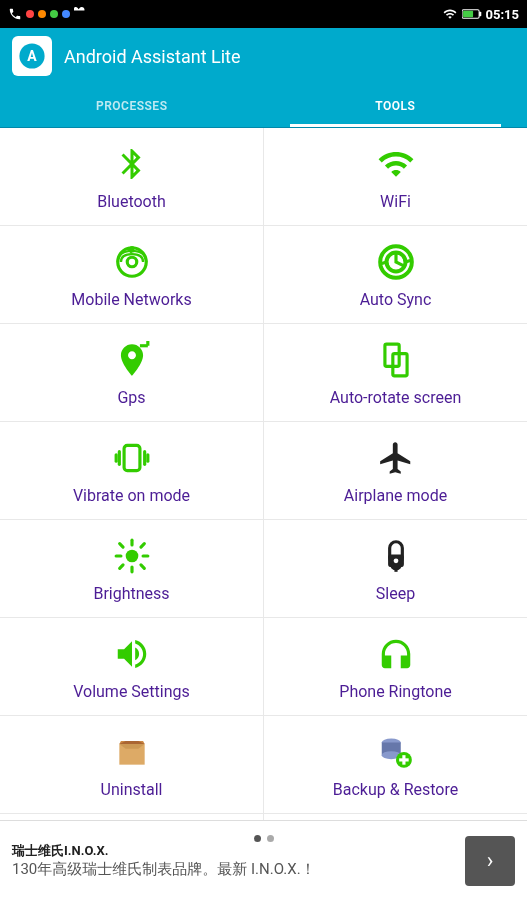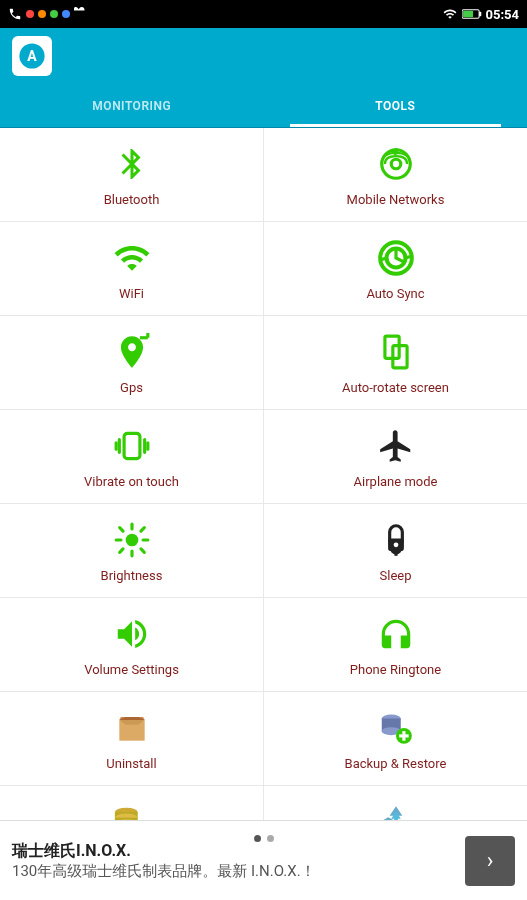--- a/index.html
+++ b/index.html
@@ -116,43 +116,43 @@
     }
     .item-icon {
       width: 44px;
       height: 44px;
       display: flex;
       align-items: center;
       justify-content: center;
       margin-bottom: 6px;
     }
     .item-label {
-      font-size: 13px;
-      color: #7f1d1d;
+      font-size: 16px;
+      color: #4c1d95;
       text-align: center;
     }
 
     
     .ad-banner {
       position: absolute;
       bottom: 0;
       width: 100%;
       height: 80px;
       background: white;
       border-top: 1px solid #ddd;
       display: flex;
       align-items: center;
       padding: 8px 12px;
       gap: 8px;
     }
     .ad-text-block {
       flex: 1;
     }
     .ad-title {
-      font-size: 16px;
+      font-size: 13px;
       font-weight: bold;
       color: #222;
     }
     .ad-subtitle {
       font-size: 15px;
       color: #555;
     }
     .ad-arrow {
       width: 50px; height: 50px;
       background: #555;
@@ -199,77 +199,78 @@
 
     <svg width="16" height="14" viewBox="0 0 24 24" fill="white">
       <path d="M1 9l2 2c5-5 13-5 18 0l2-2C16.93 2.93 7.08 2.93 1 9zm8 8l3 3 3-3c-1.65-1.66-4.34-1.66-6 0zm-4-4l2 2c2.76-2.76 7.24-2.76 10 0l2-2C15.14 9.14 8.87 9.14 5 13z"></path>
     </svg>
 
     <svg width="20" height="14" viewBox="0 0 28 14" fill="none">
       <rect x="0" y="1" width="24" height="12" rx="2" stroke="white" stroke-width="1.5" fill="none"></rect>
       <rect x="24" y="4" width="3" height="6" rx="1" fill="white"></rect>
       <rect x="1.5" y="2.5" width="14" height="9" rx="1" fill="#44CC44"></rect>
     </svg>
-    <span style="color:white;font-size:13px;font-weight:bold;">05:54</span>
+    <span style="color:white;font-size:13px;font-weight:bold;">05:15</span>
   </div>
 </div>
 
 <div class="app-header">
   <div class="app-logo">
     <svg width="28" height="28" viewBox="0 0 40 40">
       <circle cx="20" cy="20" r="18" fill="#00AACC"></circle>
       <text x="20" y="27" text-anchor="middle" font-size="20" fill="white" font-weight="bold">A</text>
     </svg>
   </div>
+  <span class="app-title">Android Assistant Lite</span>
 </div>
 
 <div class="tab-bar">
   <div class="tab">
-    <span>MONITORING</span>
+    <span>PROCESSES</span>
   </div>
   <div class="tab active">
     <span>TOOLS</span>
   </div>
 </div>
 
 <div class="grid">
 
   <div class="grid-item">
     <div class="item-icon">
       <svg width="36" height="36" viewBox="0 0 24 24" fill="#33CC00">
           <path d="M17.71 7.71L12 2h-1v7.59L6.41 5 5 6.41 10.59 12 5 17.59 6.41 19 11 14.41V22h1l5.71-5.71-4.3-4.29 4.3-4.29zM13 5.83l1.88 1.88L13 9.59V5.83zm1.88 10.46L13 18.17v-3.76l1.88 1.88z"></path>
         </svg>
     </div>
     <span class="item-label">Bluetooth</span>
   </div>
 
   <div class="grid-item">
     <div class="item-icon">
       <svg width="38" height="38" viewBox="0 0 24 24" fill="#33CC00">
+          <path d="M1 9l2 2c5-5 13-5 18 0l2-2C16.93 2.93 7.08 2.93 1 9zm8 8l3 3 3-3c-1.65-1.66-4.34-1.66-6 0zm-4-4l2 2c2.76-2.76 7.24-2.76 10 0l2-2C15.14 9.14 8.87 9.14 5 13z"></path>
+        </svg>
+    </div>
+    <span class="item-label">WiFi</span>
+  </div>
+
+  <div class="grid-item">
+    <div class="item-icon">
+      <svg width="38" height="38" viewBox="0 0 24 24" fill="#33CC00">
         <circle cx="12" cy="12" r="3" fill="none" stroke="#33CC00" stroke-width="2"></circle>
         <path d="M12 2C6.48 2 2 6.48 2 12s4.48 10 10 10 10-4.48 10-10S17.52 2 12 2zm0 18c-4.41 0-8-3.59-8-8s3.59-8 8-8 8 3.59 8 8-3.59 8-8 8z" fill="#33CC00"></path>
 
         <line x1="12" y1="2" x2="12" y2="6" stroke="#33CC00" stroke-width="2"></line>
         <line x1="9" y1="3" x2="12" y2="6" stroke="#33CC00" stroke-width="2"></line>
 
         <path d="M5 12 Q5 7 12 7 Q19 7 19 12" fill="none" stroke="#33CC00" stroke-width="1.5"></path>
         <path d="M3 12 Q3 5 12 5 Q21 5 21 12" fill="none" stroke="#33CC00" stroke-width="1.5"></path>
         <circle cx="12" cy="4" r="1.5" fill="#33CC00"></circle>
       </svg>
     </div>
     <span class="item-label">Mobile Networks</span>
-  </div>
-
-  <div class="grid-item">
-    <div class="item-icon">
-      <svg width="38" height="38" viewBox="0 0 24 24" fill="#33CC00">
-          <path d="M1 9l2 2c5-5 13-5 18 0l2-2C16.93 2.93 7.08 2.93 1 9zm8 8l3 3 3-3c-1.65-1.66-4.34-1.66-6 0zm-4-4l2 2c2.76-2.76 7.24-2.76 10 0l2-2C15.14 9.14 8.87 9.14 5 13z"></path>
-        </svg>
-    </div>
-    <span class="item-label">WiFi</span>
   </div>
 
   <div class="grid-item">
     <div class="item-icon">
       <svg width="38" height="38" viewBox="0 0 24 24">
         <circle cx="12" cy="12" r="10" fill="none" stroke="#33CC00" stroke-width="2.5"></circle>
         <path d="M12 6v6l4 2" fill="none" stroke="#33CC00" stroke-width="2" stroke-linecap="round"></path>
         <path d="M6 12 A6 6 0 0 1 18 12" fill="none" stroke="#33CC00" stroke-width="2.5"></path>
         <polyline points="17,9 18,12 21,11" fill="none" stroke="#33CC00" stroke-width="2" stroke-linejoin="round"></polyline>
         <path d="M18 12 A6 6 0 0 1 6 12" fill="none" stroke="#33CC00" stroke-width="2.5"></path>
@@ -303,21 +304,21 @@
   <div class="grid-item">
     <div class="item-icon">
       <svg width="38" height="38" viewBox="0 0 24 24">
         <rect x="7" y="4" width="10" height="16" rx="2" fill="none" stroke="#33CC00" stroke-width="2"></rect>
         <line x1="4" y1="8" x2="4" y2="16" stroke="#33CC00" stroke-width="2" stroke-linecap="round"></line>
         <line x1="20" y1="8" x2="20" y2="16" stroke="#33CC00" stroke-width="2" stroke-linecap="round"></line>
         <line x1="2" y1="10" x2="2" y2="14" stroke="#33CC00" stroke-width="2" stroke-linecap="round"></line>
         <line x1="22" y1="10" x2="22" y2="14" stroke="#33CC00" stroke-width="2" stroke-linecap="round"></line>
       </svg>
     </div>
-    <span class="item-label">Vibrate on touch</span>
+    <span class="item-label">Vibrate on mode</span>
   </div>
 
   <div class="grid-item">
     <div class="item-icon">
       <svg width="38" height="38" viewBox="0 0 24 24" fill="#222">
         <path d="M21 16v-2l-8-5V3.5c0-.83-.67-1.5-1.5-1.5S10 2.67 10 3.5V9l-8 5v2l8-2.5V19l-2 1.5V22l3.5-1 3.5 1v-1.5L13 19v-5.5l8 2.5z"></path>
       </svg>
     </div>
     <span class="item-label">Airplane mode</span>
   </div>

